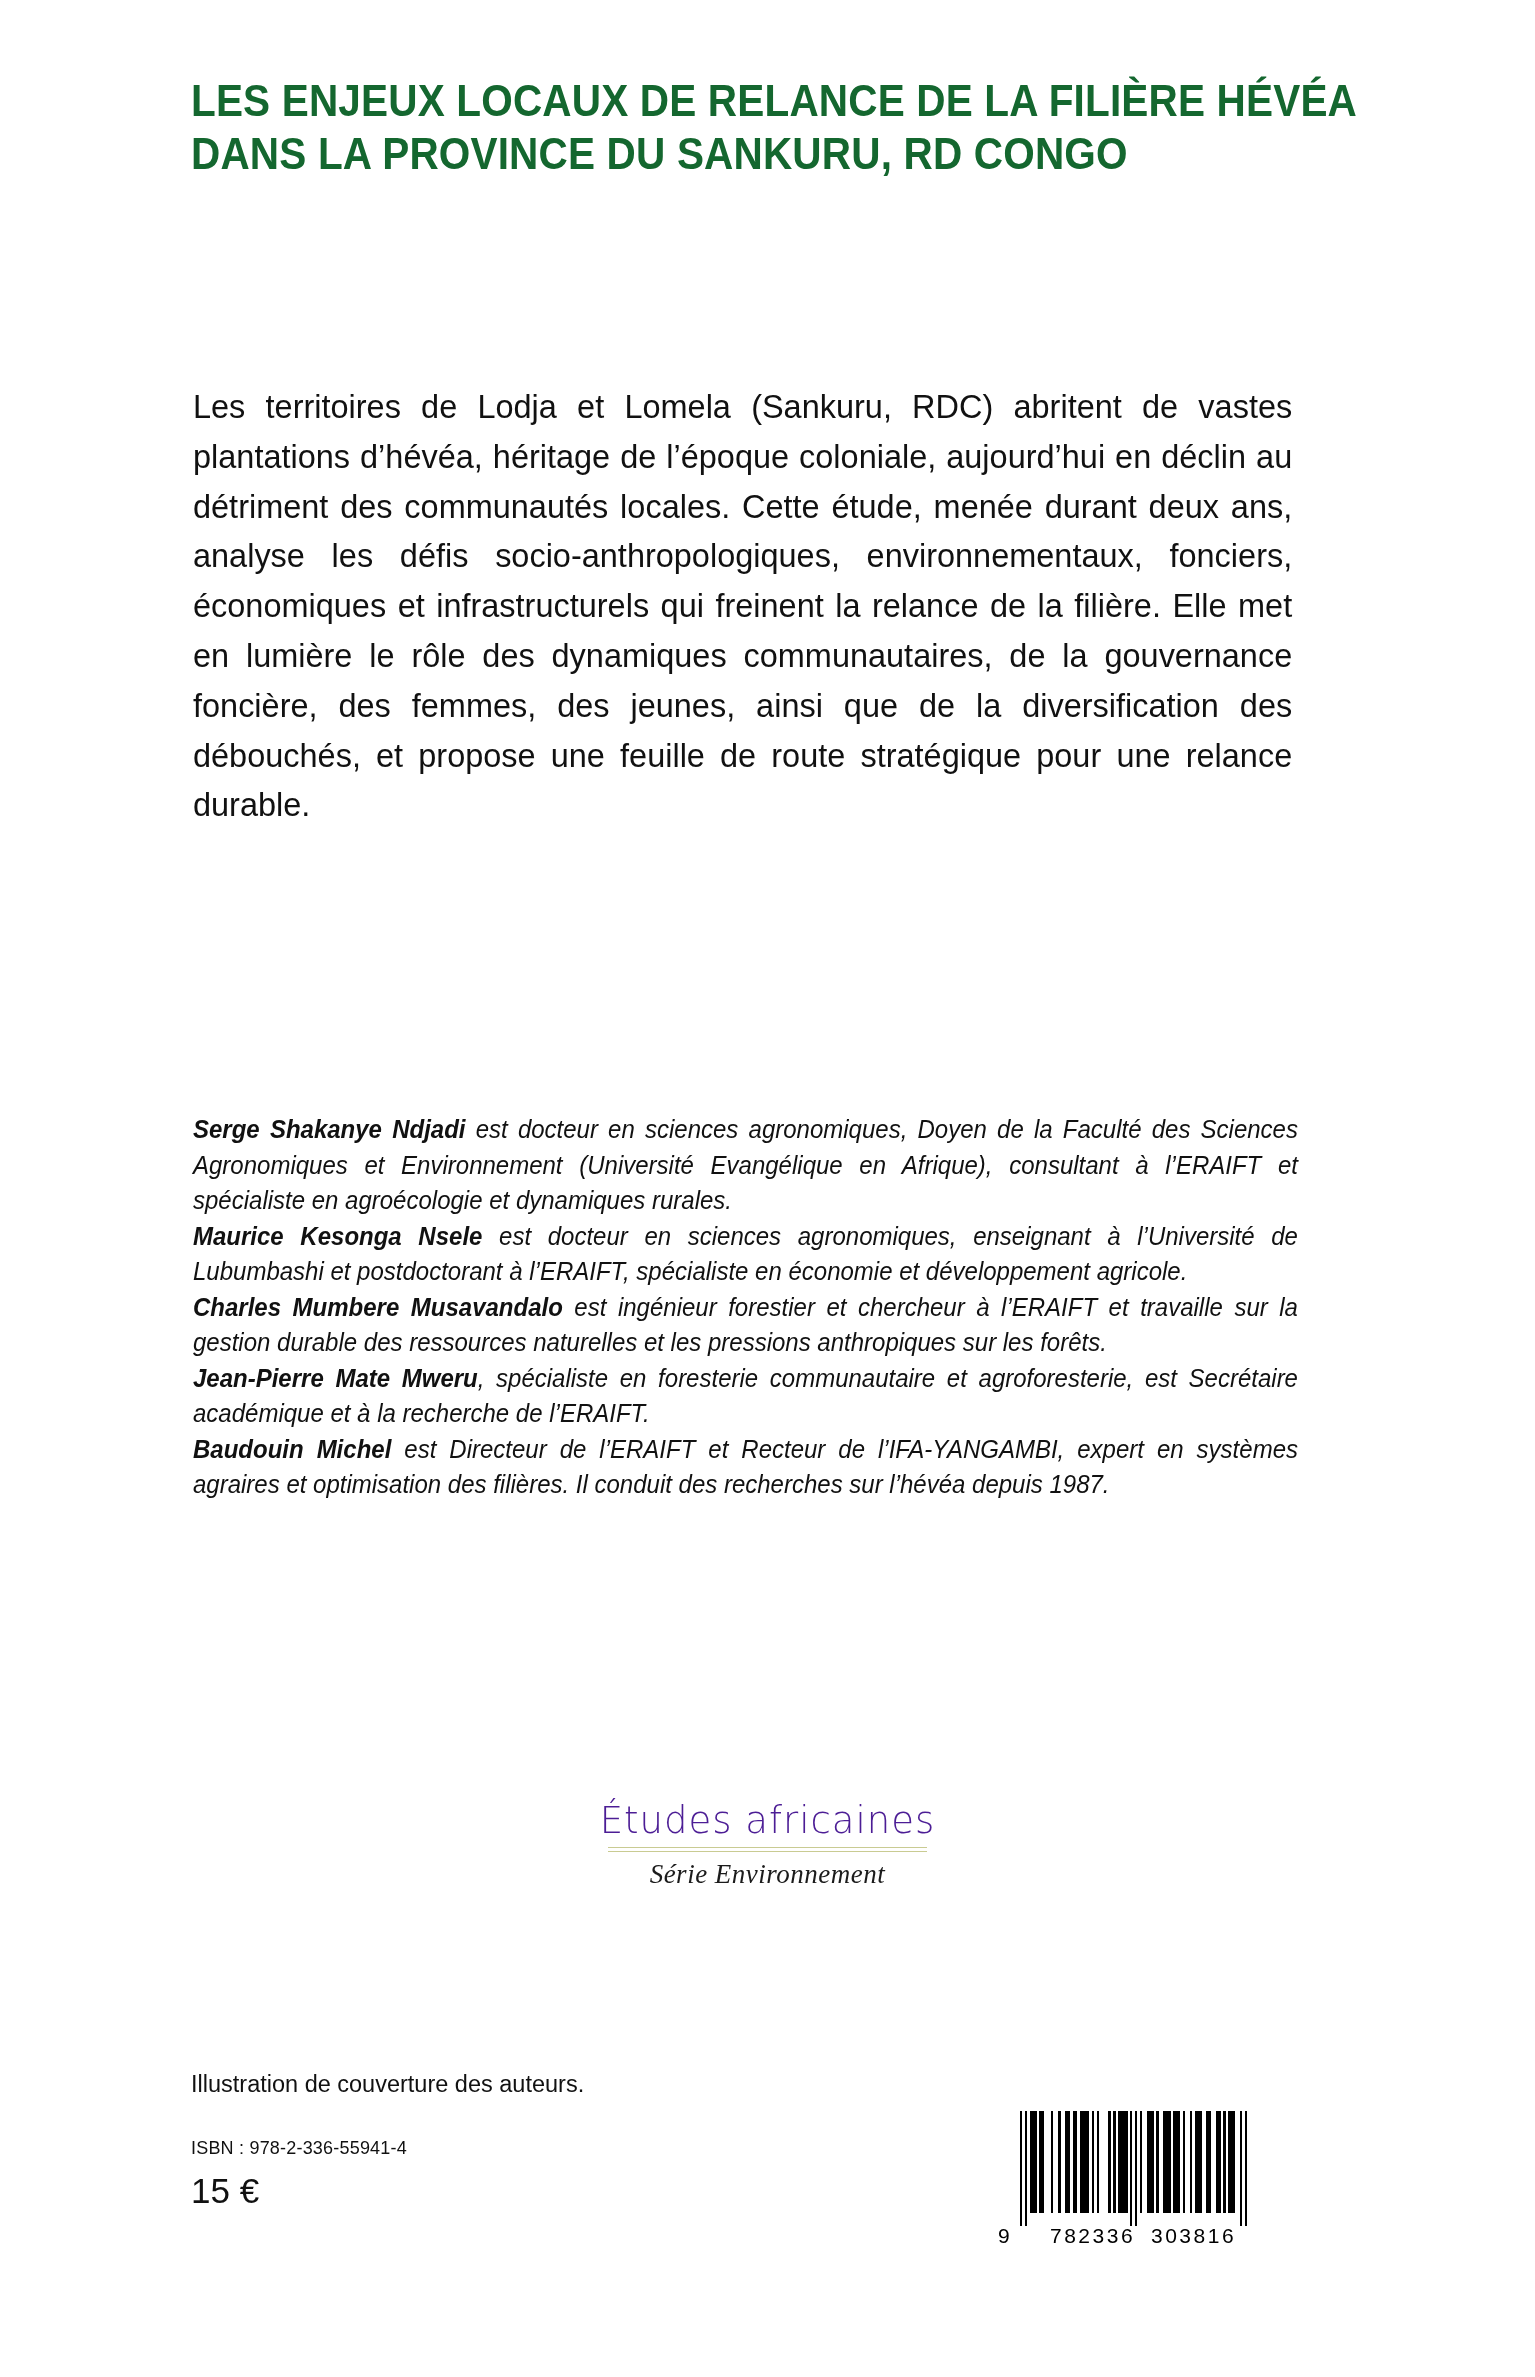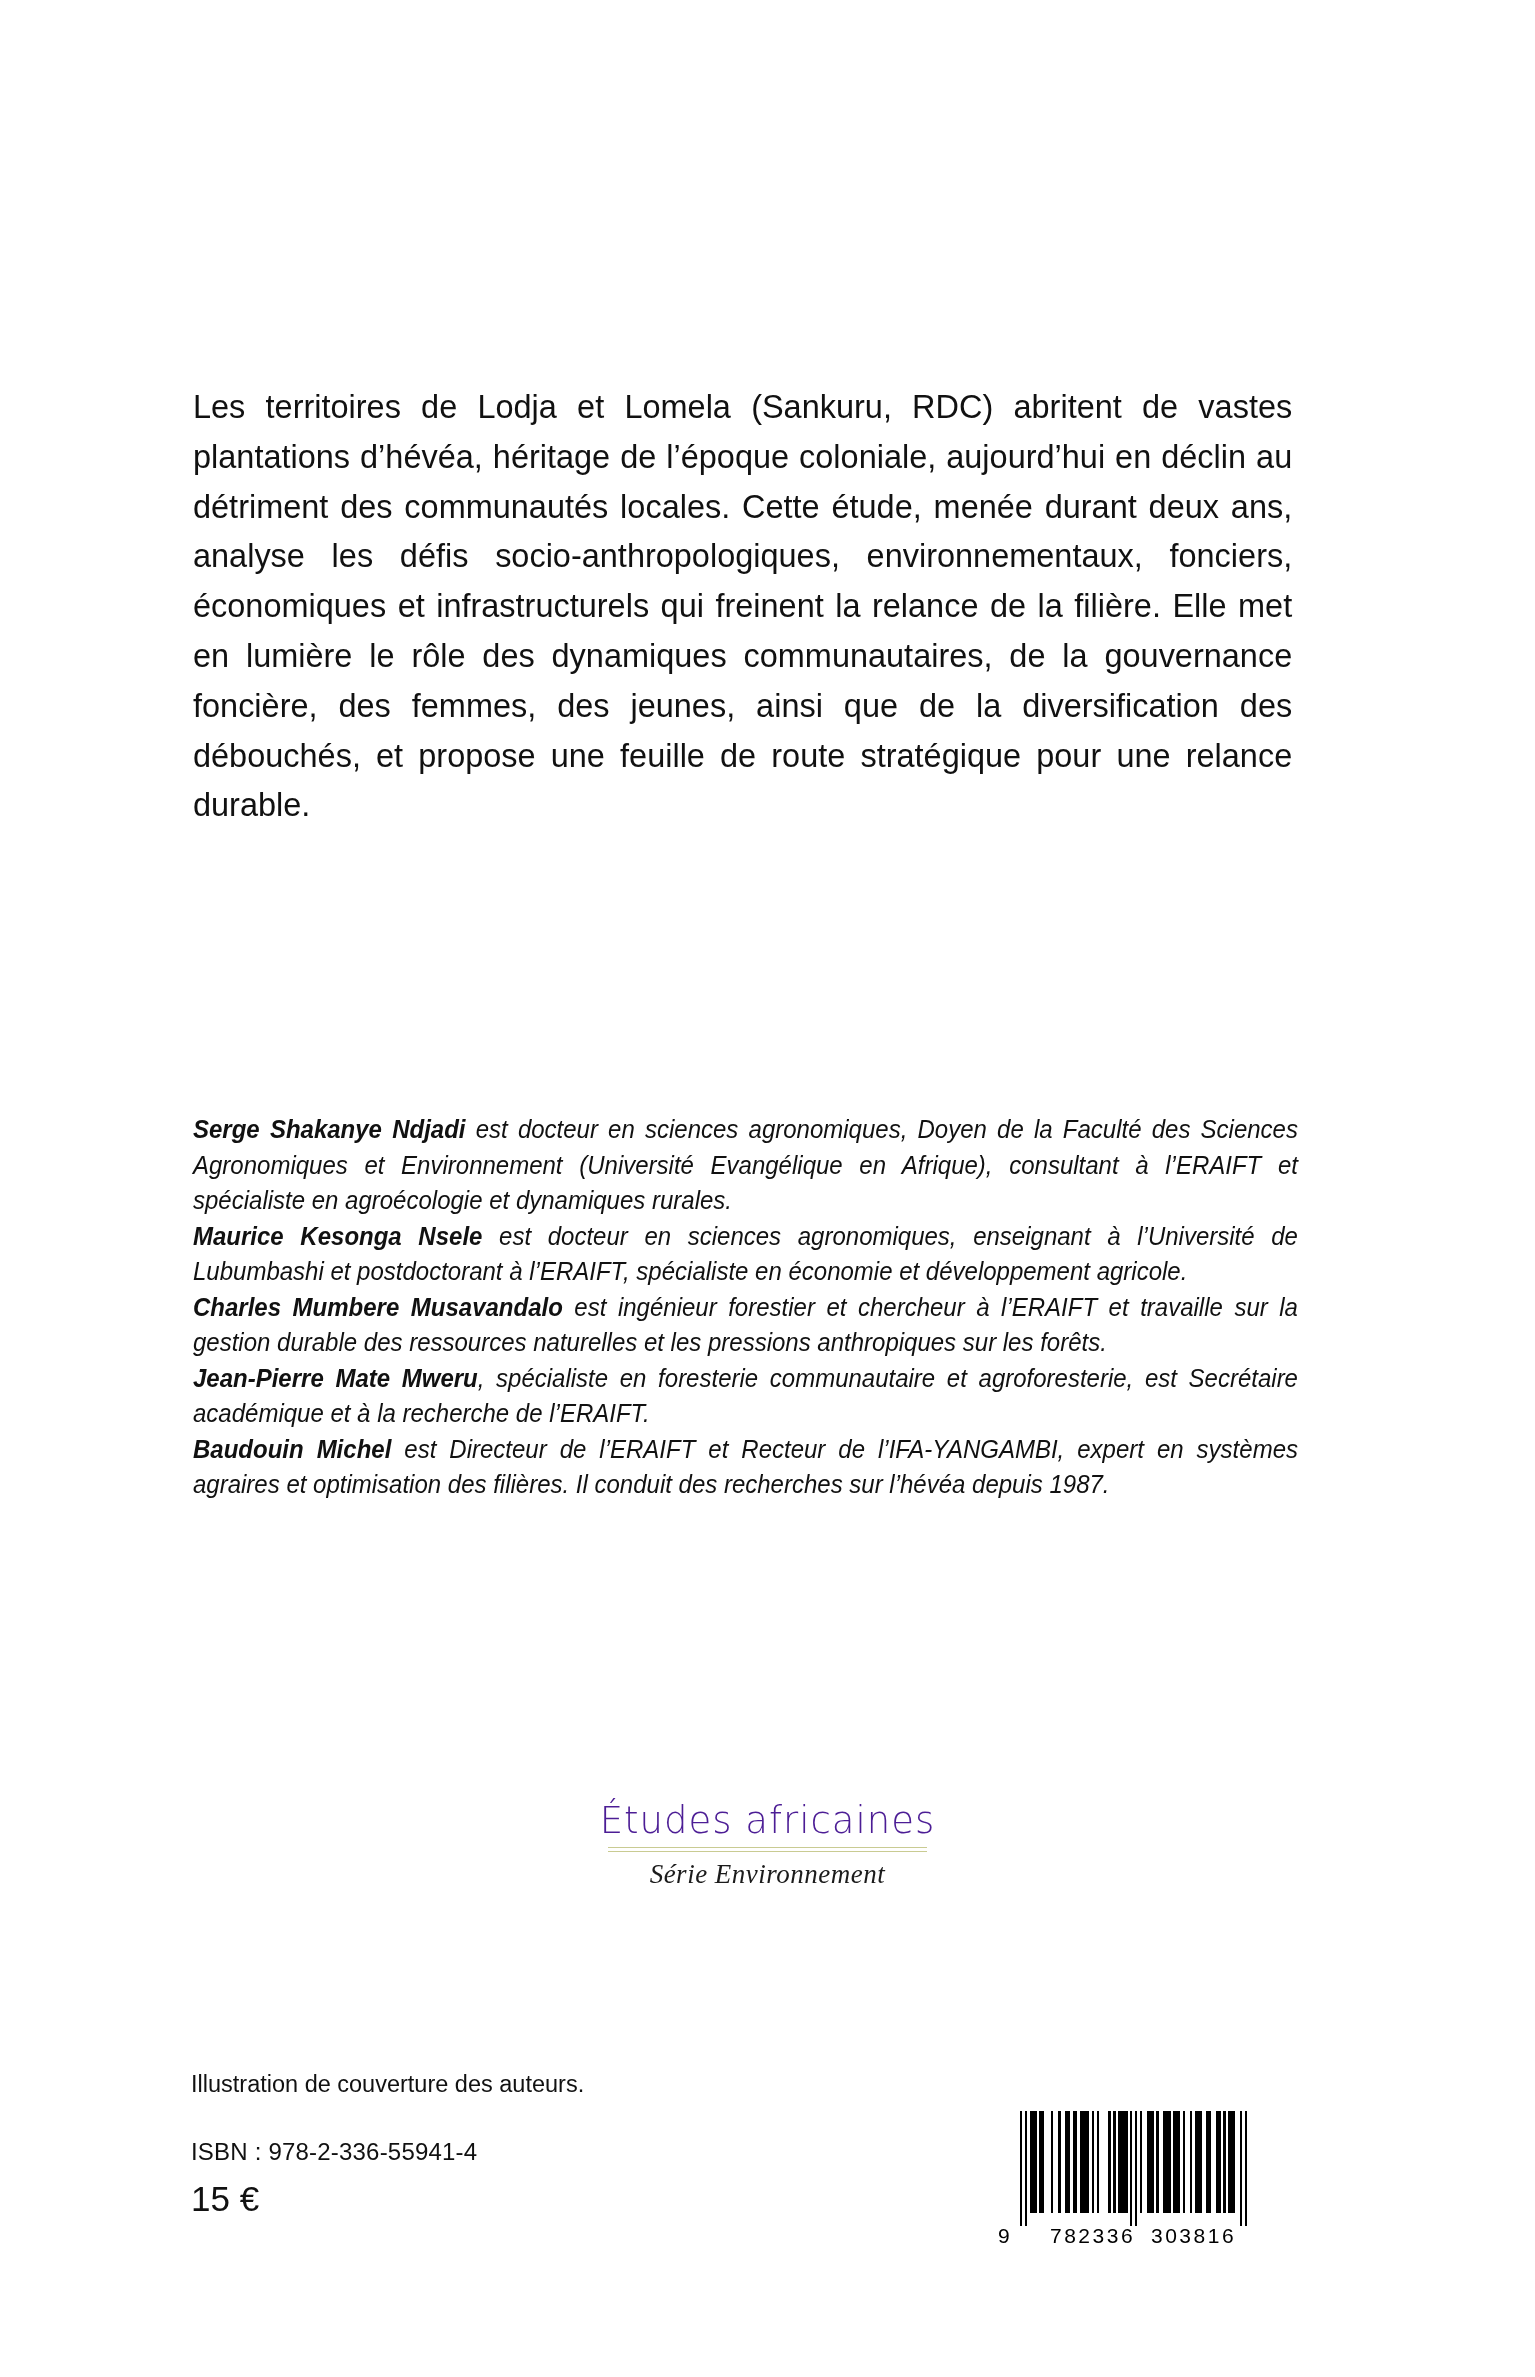--- a/index.html
+++ b/index.html
@@ -131,21 +131,21 @@
     top: 2070px;
     width: 755px;
     font-family: "Liberation Sans Narrow", "Liberation Sans", sans-serif;
     color: #111111;
   }
   .credit {
     font-size: 23.5px;
     line-height: 1.2;
   }
   .isbn {
-    font-size: 24px;
+    font-size: 18px;
     line-height: 1.2;
     margin-top: 40px;
     letter-spacing: 0.2px;
   }
   .price {
     font-size: 35px;
     line-height: 1.15;
     margin-top: 11.7px;
   }
 
@@ -188,20 +188,24 @@
   }
   .bd-lead  { left: -22px; }
   .bd-left  { left: 30px;  letter-spacing: 2.5px; }
   .bd-right { left: 131px; letter-spacing: 2.5px; }
 </style>
 </head>
 <body>
 
 <div class="page">
 
+  <div class="title-block">
+    <div class="title-line">LES ENJEUX LOCAUX DE RELANCE DE LA FILIÈRE HÉVÉA</div>
+    <div class="title-line">DANS LA PROVINCE DU SANKURU, RD CONGO</div>
+  </div>
 
   <div class="blurb">
     <p>Les territoires de Lodja et Lomela (Sankuru, RDC) abritent de vastes plantations d’hévéa, héritage de l’époque coloniale, aujourd’hui en déclin au détriment des communautés locales. Cette étude, menée durant deux ans, analyse les défis socio-anthropologiques, environnementaux, fonciers, économiques et infrastructurels qui freinent la relance de la filière. Elle met en lumière le rôle des dynamiques communautaires, de la gouvernance foncière, des femmes, des jeunes, ainsi que de la diversification des débouchés, et propose une feuille de route stratégique pour une relance durable.</p>
   </div>
 
   <div class="bios">
     <p class="bio"><span class="nm">Serge Shakanye Ndjadi</span><span> est docteur en sciences agronomiques, Doyen de la Faculté des Sciences Agronomiques et Environnement (Université Evangélique en Afrique), consultant à l’ERAIFT et spécialiste en agroécologie et dynamiques rurales.</span></p>
     <p class="bio"><span class="nm">Maurice Kesonga Nsele</span><span> est docteur en sciences agronomiques, enseignant à l’Université de Lubumbashi et postdoctorant à l’ERAIFT, spécialiste en économie et développement agricole.</span></p>
     <p class="bio"><span class="nm">Charles Mumbere Musavandalo</span><span> est ingénieur forestier et chercheur à l’ERAIFT et travaille sur la gestion durable des ressources naturelles et les pressions anthropiques sur les forêts.</span></p>
     <p class="bio"><span class="nm">Jean-Pierre Mate Mweru</span><span>, spécialiste en foresterie communautaire et agroforesterie, est Secrétaire académique et à la recherche de l’ERAIFT.</span></p>

